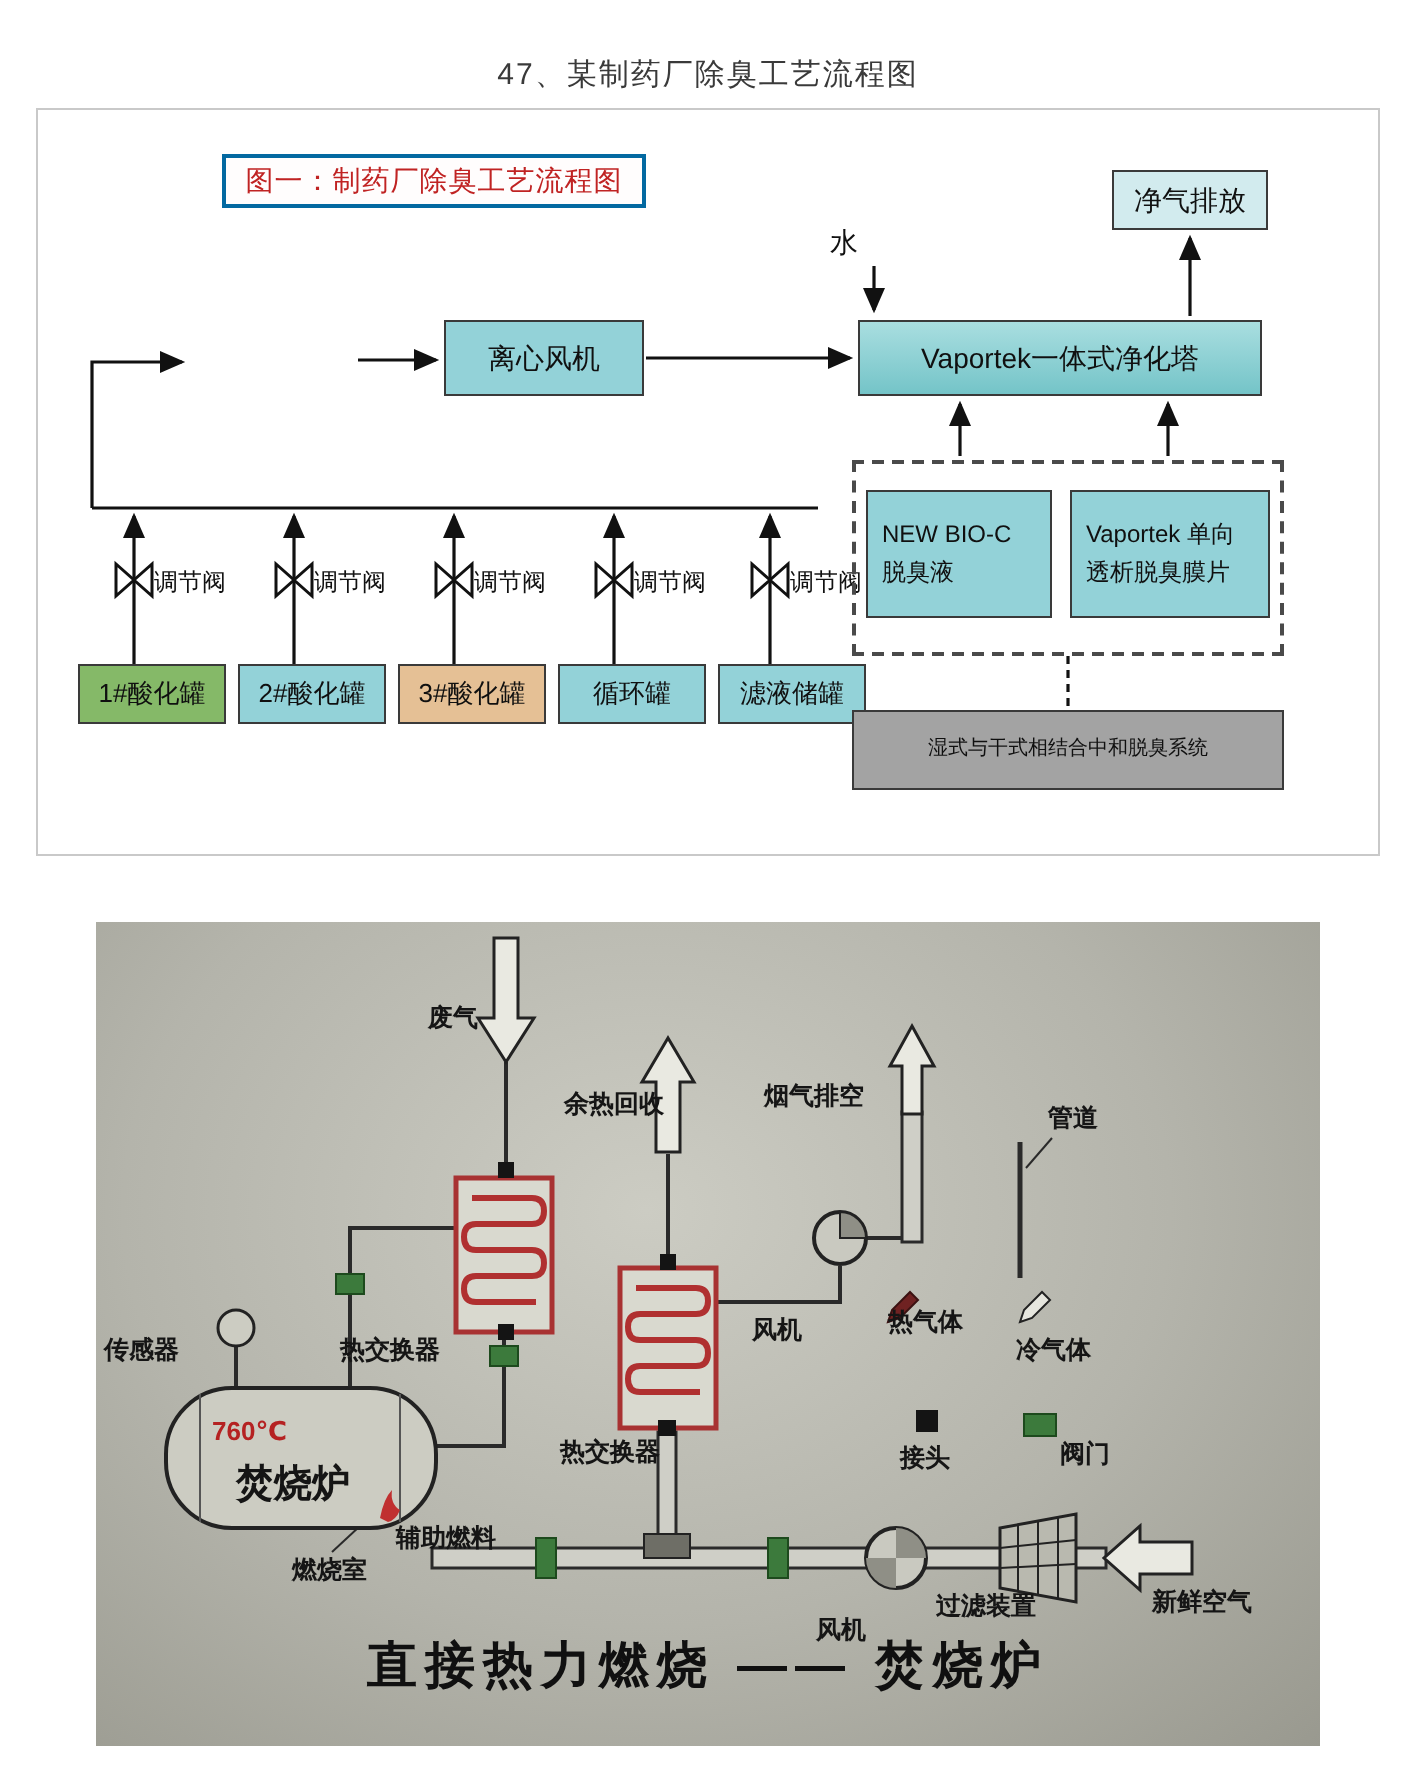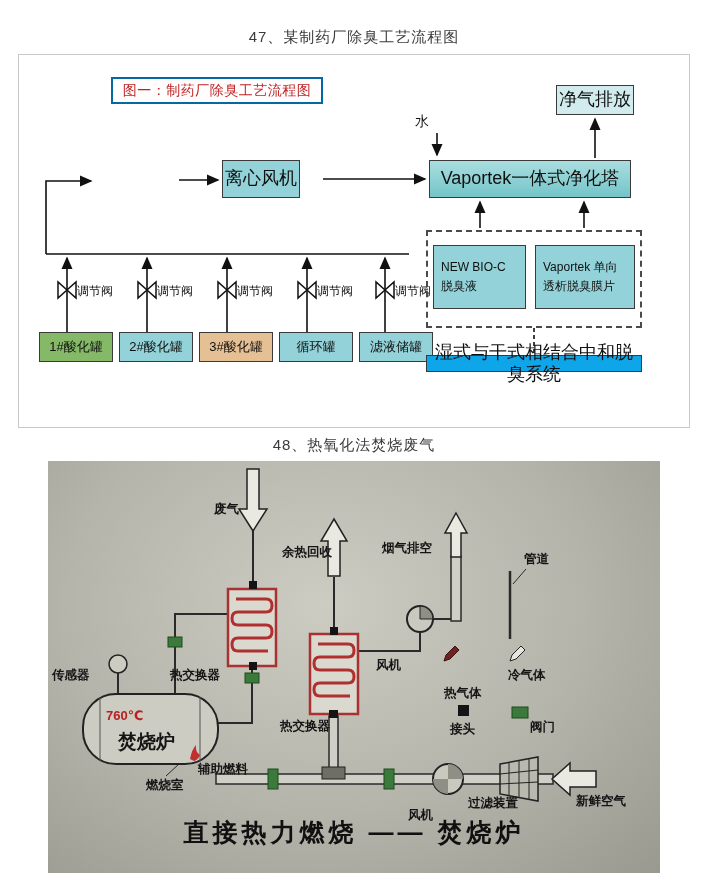--- a/index.html
+++ b/index.html
@@ -7,42 +7,42 @@
   body{font-family:"Liberation Sans","DejaVu Sans",sans-serif;color:#222}
   .page{position:relative;width:708px;height:883px;background:#fff;overflow:hidden;margin:16px auto}
   .sec-title{position:absolute;left:0;width:100%;text-align:center;font-size:15px;color:#3a3a3a;letter-spacing:1px}
   .t47{top:12px}
   .t48{top:420px}
 
   
   .panel1{position:absolute;left:18px;top:38px;width:672px;height:374px;background:#fff;border:1px solid #c9c9c9}
   .panel1 svg,.panel2 svg{position:absolute;left:0;top:0;display:block}
   .b{position:absolute;display:flex;align-items:center;justify-content:center;text-align:center;
-     border:1px solid #3a3a3a;font-size:18px;color:#101010;line-height:1.2}
+     border:1px solid #3a3a3a;font-size:14px;color:#101010;line-height:1.2}
   .box-figtitle{left:92px;top:22px;width:212px;height:27px;border:2px solid #0369a1;color:#c02323;
      font-weight:normal;font-size:14px;background:#fffdfd;letter-spacing:.5px}
   .box-clean{left:537px;top:30px;width:78px;height:30px;background:#d2ebee}
   .lbl-water{position:absolute;left:396px;top:58px;font-size:14px;color:#111}
   .box-tower{left:410px;top:105px;width:202px;height:38px;background:linear-gradient(180deg,#a9dee0,#74c4c8)}
   .box-odor{left:77px;top:108px;width:82px;height:36px;background:#e5c095}
-  .box-fan{left:203px;top:105px;width:78px;height:38px;background:#93d2d8}
+  .box-fan{left:203px;top:105px;width:100px;height:38px;background:#93d2d8}
   .vlbl{position:absolute;top:228px;font-size:12px;white-space:nowrap;color:#111}
   .v1{left:58px}.v2{left:138px}.v3{left:218px}.v4{left:298px}.v5{left:376px}
   .tank{top:277px;width:74px;height:30px;font-size:13px}
   .tk1{left:20px;background:#85b968}
   .tk2{left:100px;background:#93d2d8}
   .tk3{left:180px;background:#e5c095}
   .tk4{left:260px;background:#93d2d8}
   .tk5{left:340px;background:#93d2d8}
   .box-dashed{position:absolute;left:407px;top:175px;width:216px;height:98px;border:2px dashed #4a4a4a}
   .box-bio{left:414px;top:190px;width:93px;height:64px;background:#93d2d8;font-size:12px;
      flex-direction:column;align-items:flex-start;justify-content:center;padding:4px 7px;text-align:right;line-height:1.55}
   .box-mem{left:516px;top:190px;width:100px;height:64px;background:#93d2d8;font-size:12px;
      flex-direction:column;align-items:flex-start;justify-content:center;padding:4px 7px;text-align:left;line-height:1.55}
-  .box-system{left:407px;top:300px;width:216px;height:17px;background:#0ea5e9;font-size:18px}
+  .box-system{left:407px;top:300px;width:216px;height:40px;background:#a3a3a3;font-size:10px}
 
   
   .panel2{position:absolute;left:48px;top:445px;width:612px;height:412px;
      background:radial-gradient(ellipse at 45% 35%, #ccccc3 0%, #b4b4ab 55%, #99998f 100%)}
   .lbl{position:absolute;font-size:12.5px;font-weight:600;color:#151515;white-space:nowrap}
   .lbl-temp{color:#b52222;font-size:13px;font-weight:bold}
   .lbl-incin{font-size:19px;font-weight:bold}
   .caption2{position:absolute;left:0;top:355px;width:100%;text-align:center;font-size:25px;
      font-weight:bold;color:#101010;letter-spacing:4px}
 </style>
@@ -122,21 +122,20 @@
       <span>NEW BIO-C</span>
       <span>脱臭液</span>
     </div>
     <div class="b box-mem">
       <span>Vaportek 单向</span>
       <span>透析脱臭膜片</span>
     </div>
     <div class="b box-system">湿式与干式相结合中和脱臭系统</div>
   </div>
 
-  <div class="sec-title t48">48、热氧化法焚烧废气</div>
 
   <div class="panel2">
     <svg width="612" height="412" viewBox="0 0 612 412">
 
       <g stroke="#2a2a2a" stroke-width="2" fill="none">
         <line x1="205" y1="70" x2="205" y2="128"></line>
         <path d="M204 205 L204 262 L168 262"></path>
         <path d="M180 153 L127 153 L127 233"></path>
         <line x1="286" y1="173" x2="286" y2="116"></line>
         <path d="M310 190 L372 190 L372 172"></path>
@@ -220,21 +219,21 @@
     <div class="lbl" style="left:476px;top:90px">管道</div>
     <div class="lbl" style="left:122px;top:206px">热交换器</div>
     <div class="lbl" style="left:232px;top:257px">热交换器</div>
     <div class="lbl" style="left:4px;top:206px">传感器</div>
     <div class="lbl lbl-temp" style="left:58px;top:247px">760℃</div>
     <div class="lbl lbl-incin" style="left:70px;top:268px">焚烧炉</div>
     <div class="lbl" style="left:150px;top:300px">辅助燃料</div>
     <div class="lbl" style="left:98px;top:316px">燃烧室</div>
     <div class="lbl" style="left:328px;top:196px">风机</div>
     <div class="lbl" style="left:360px;top:346px">风机</div>
-    <div class="lbl" style="left:396px;top:224px">热气体</div>
+    <div class="lbl" style="left:396px;top:192px">热气体</div>
     <div class="lbl" style="left:460px;top:206px">冷气体</div>
     <div class="lbl" style="left:402px;top:260px">接头</div>
     <div class="lbl" style="left:482px;top:258px">阀门</div>
     <div class="lbl" style="left:420px;top:334px">过滤装置</div>
     <div class="lbl" style="left:528px;top:332px">新鲜空气</div>
     <div class="caption2">直接热力燃烧 —— 焚烧炉</div>
   </div>
 
 </div>
 

